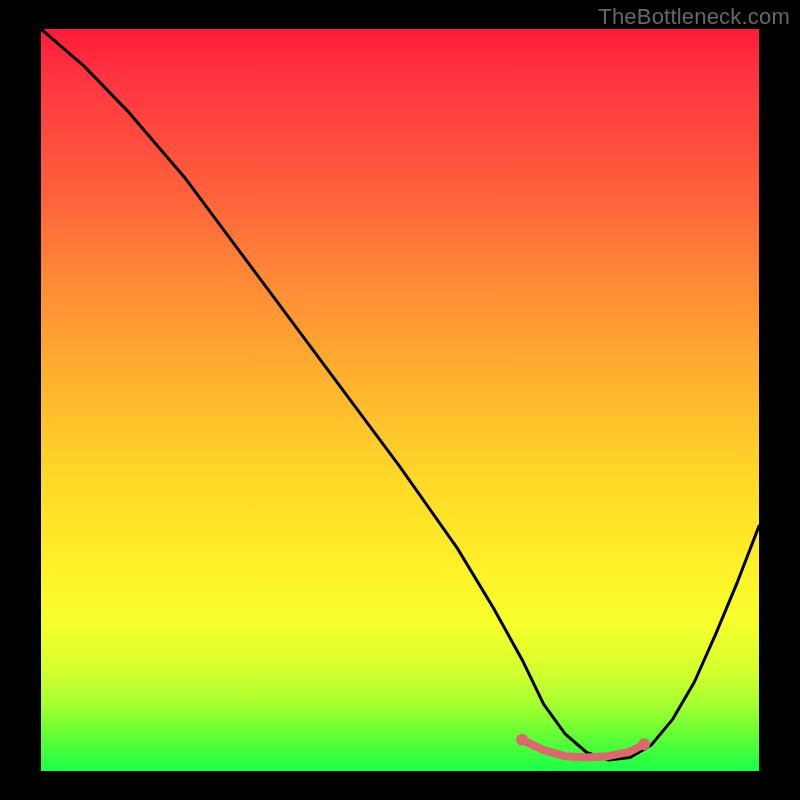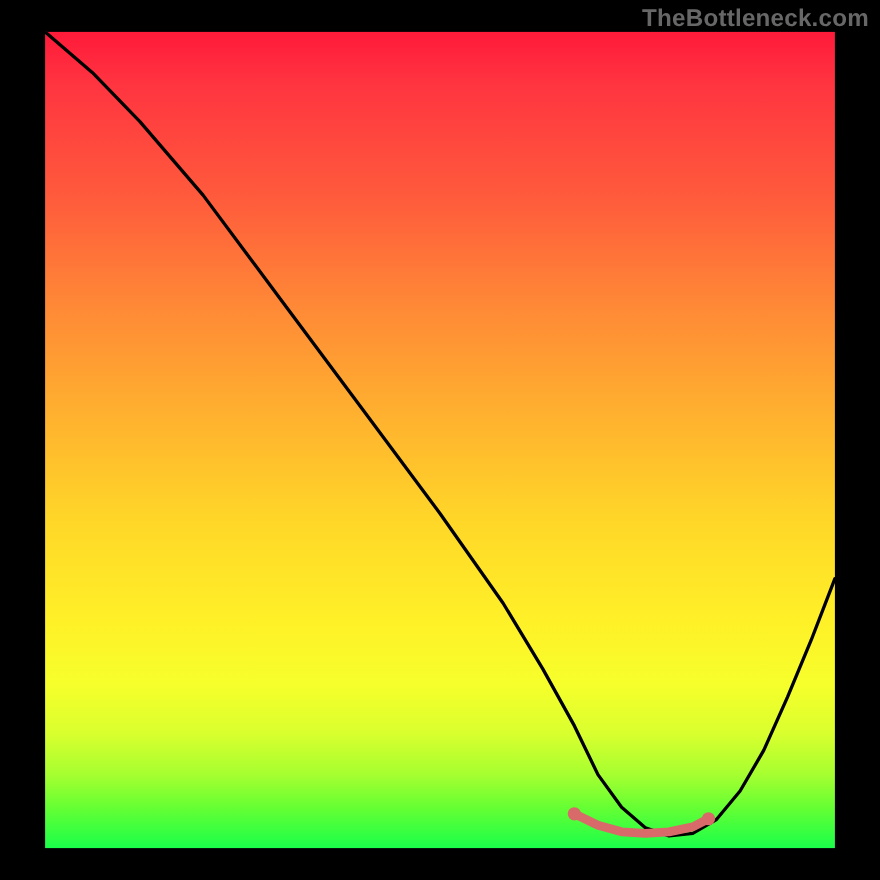--- a/index.html
+++ b/index.html
@@ -16,21 +16,21 @@
     width: 800px;
     height: 800px;
     background: #000;
   }
   .watermark {
     position: absolute;
     top: 4px;
     right: 10px;
     color: #676767;
     font-size: 22px;
-    font-weight: 700;
+    font-weight: 400;
     letter-spacing: 0.2px;
     z-index: 20;
   }
   .plot-area {
     position: absolute;
     left: 41px;
     top: 29px;
     width: 718px;
     height: 742px;
     

